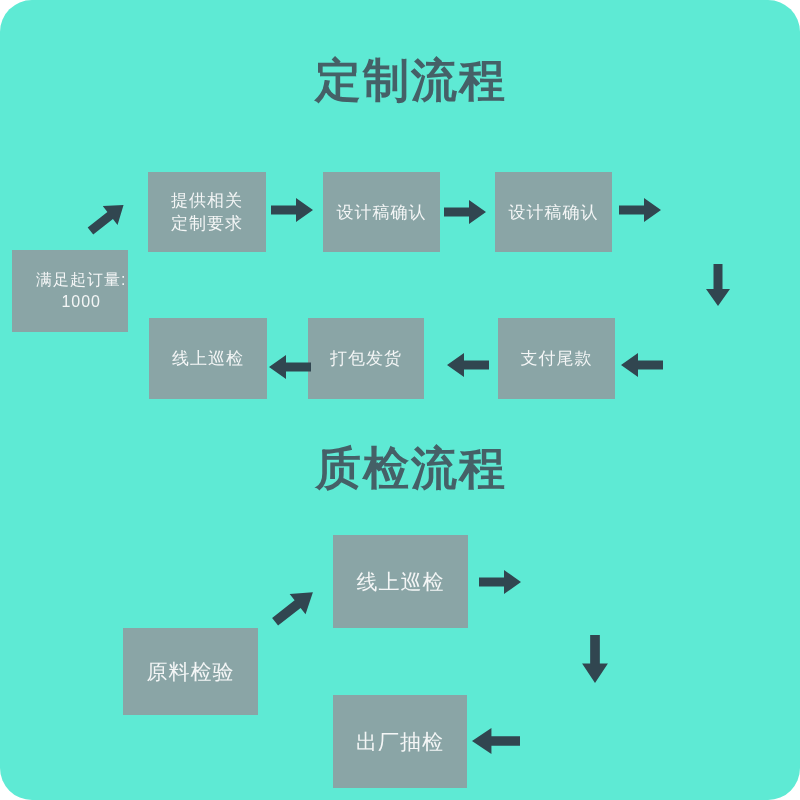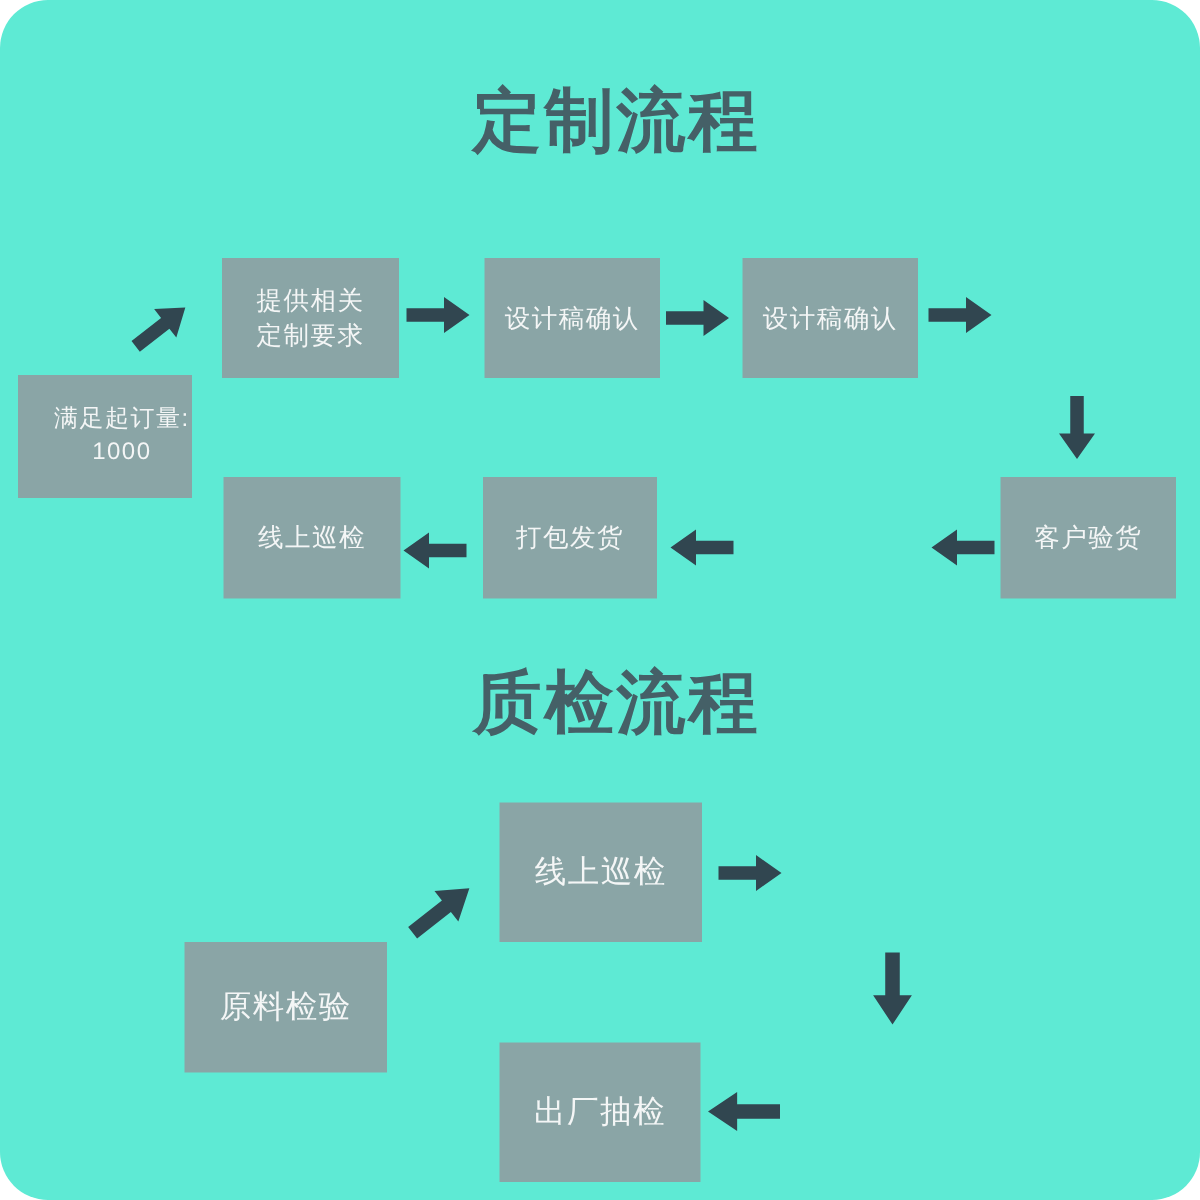--- a/index.html
+++ b/index.html
@@ -40,24 +40,24 @@
 1000</div>
 
   <div class="box" style="left:323px;top:172px;width:117px;height:80px">设计稿确认</div>
 
   <div class="box" style="left:148px;top:172px;width:118px;height:80px">提供相关
 定制要求</div>
 
   <div class="box" style="left:495px;top:172px;width:117px;height:80px">设计稿确认</div>
 
 
-  <div class="box" style="left:667px;top:318px;width:117px;height:81px">客户验货</div>
 
+  <div class="box" style="left:498px;top:318px;width:117px;height:81px">支付尾款</div>
 
-  <div class="box" style="left:322px;top:318px;width:116px;height:81px">打包发货</div>
+  <div class="box" style="left:308px;top:318px;width:116px;height:81px">打包发货</div>
 
   <div class="box" style="left:149px;top:318px;width:118px;height:81px">线上巡检</div>
 
   <svg class="arrow diag" style="left:86px;top:205px" viewBox="0 0 42 26" preserveAspectRatio="none">
     <polygon points="0,8.5 25,8.5 25,1 42,13 25,25 25,17.5 0,17.5"></polygon>
     </svg>
 
   <svg class="arrow" style="left:271px;top:197px" viewBox="0 0 42 26" preserveAspectRatio="none">
     <polygon points="0,8.5 25,8.5 25,1 42,13 25,25 25,17.5 0,17.5"></polygon>
     </svg>

